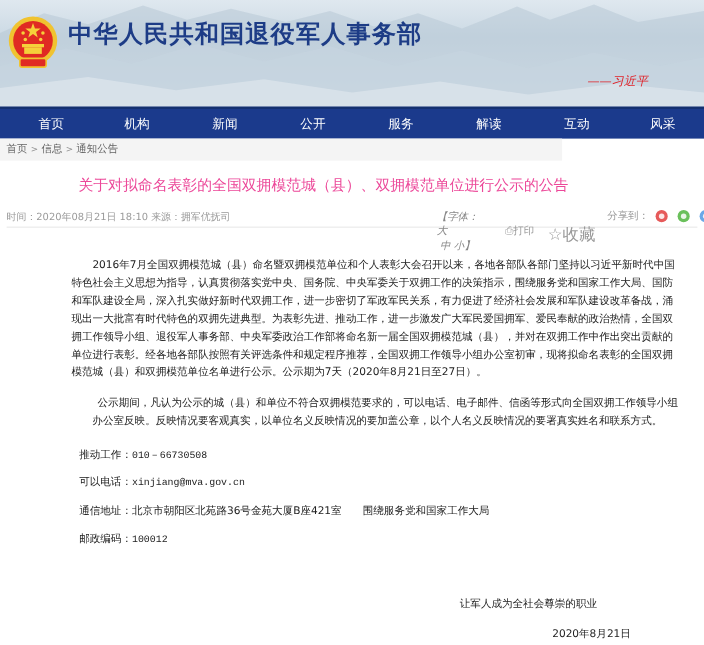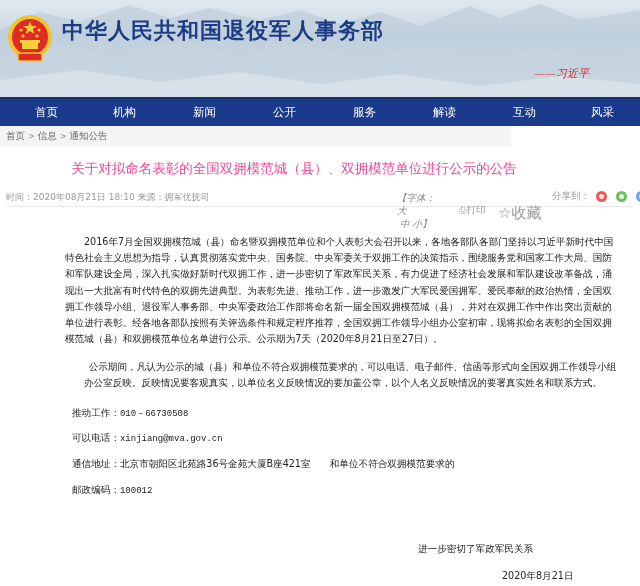--- a/index.html
+++ b/index.html
@@ -173,20 +173,20 @@
 <div class="body-text para1">2016年7月全国双拥模范城（县）命名暨双拥模范单位和个人表彰大会召开以来，各地各部队各部门坚持以习近平新时代中国特色社会主义思想为指导，认真贯彻落实党中央、国务院、中央军委关于双拥工作的决策指示，围绕服务党和国家工作大局、国防和军队建设全局，深入扎实做好新时代双拥工作，进一步密切了军政军民关系，有力促进了经济社会发展和军队建设改革备战，涌现出一大批富有时代特色的双拥先进典型。为表彰先进、推动工作，进一步激发广大军民爱国拥军、爱民奉献的政治热情，全国双拥工作领导小组、退役军人事务部、中央军委政治工作部将命名新一届全国双拥模范城（县），并对在双拥工作中作出突出贡献的单位进行表彰。经各地各部队按照有关评选条件和规定程序推荐，全国双拥工作领导小组办公室初审，现将拟命名表彰的全国双拥模范城（县）和双拥模范单位名单进行公示。公示期为7天（2020年8月21日至27日）。</div>
 <div class="body-text para2">公示期间，凡认为公示的城（县）和单位不符合双拥模范要求的，可以电话、电子邮件、信函等形式向全国双拥工作领导小组办公室反映。反映情况要客观真实，以单位名义反映情况的要加盖公章，以个人名义反映情况的要署真实姓名和联系方式。</div>
 
 <div class="info-line" style="top:407px">
   <span>推动工作：</span><span class="val-mono">010－66730508</span>
 </div>
 <div class="info-line" style="top:432px">
   <span>可以电话：</span><span class="val-mono">xinjiang@mva.gov.cn</span>
 </div>
 <div class="info-line" style="top:458px">
-  <span>通信地址：</span><span>北京市朝阳区北苑路36号金苑大厦B座421室　　和单位不符合双拥模范要求的</span>
+  <span>通信地址：</span><span>北京市朝阳区北苑路36号金苑大厦B座421室　　围绕服务党和国家工作大局</span>
 </div>
 <div class="info-line" style="top:484px">
   <span>邮政编码：</span><span class="val-mono">100012</span>
 </div>
 
-<div class="sign-org">进一步密切了军政军民关系</div>
+<div class="sign-org">让军人成为全社会尊崇的职业</div>
 <div class="sign-date">2020年8月21日</div>
 
 </body></html>

